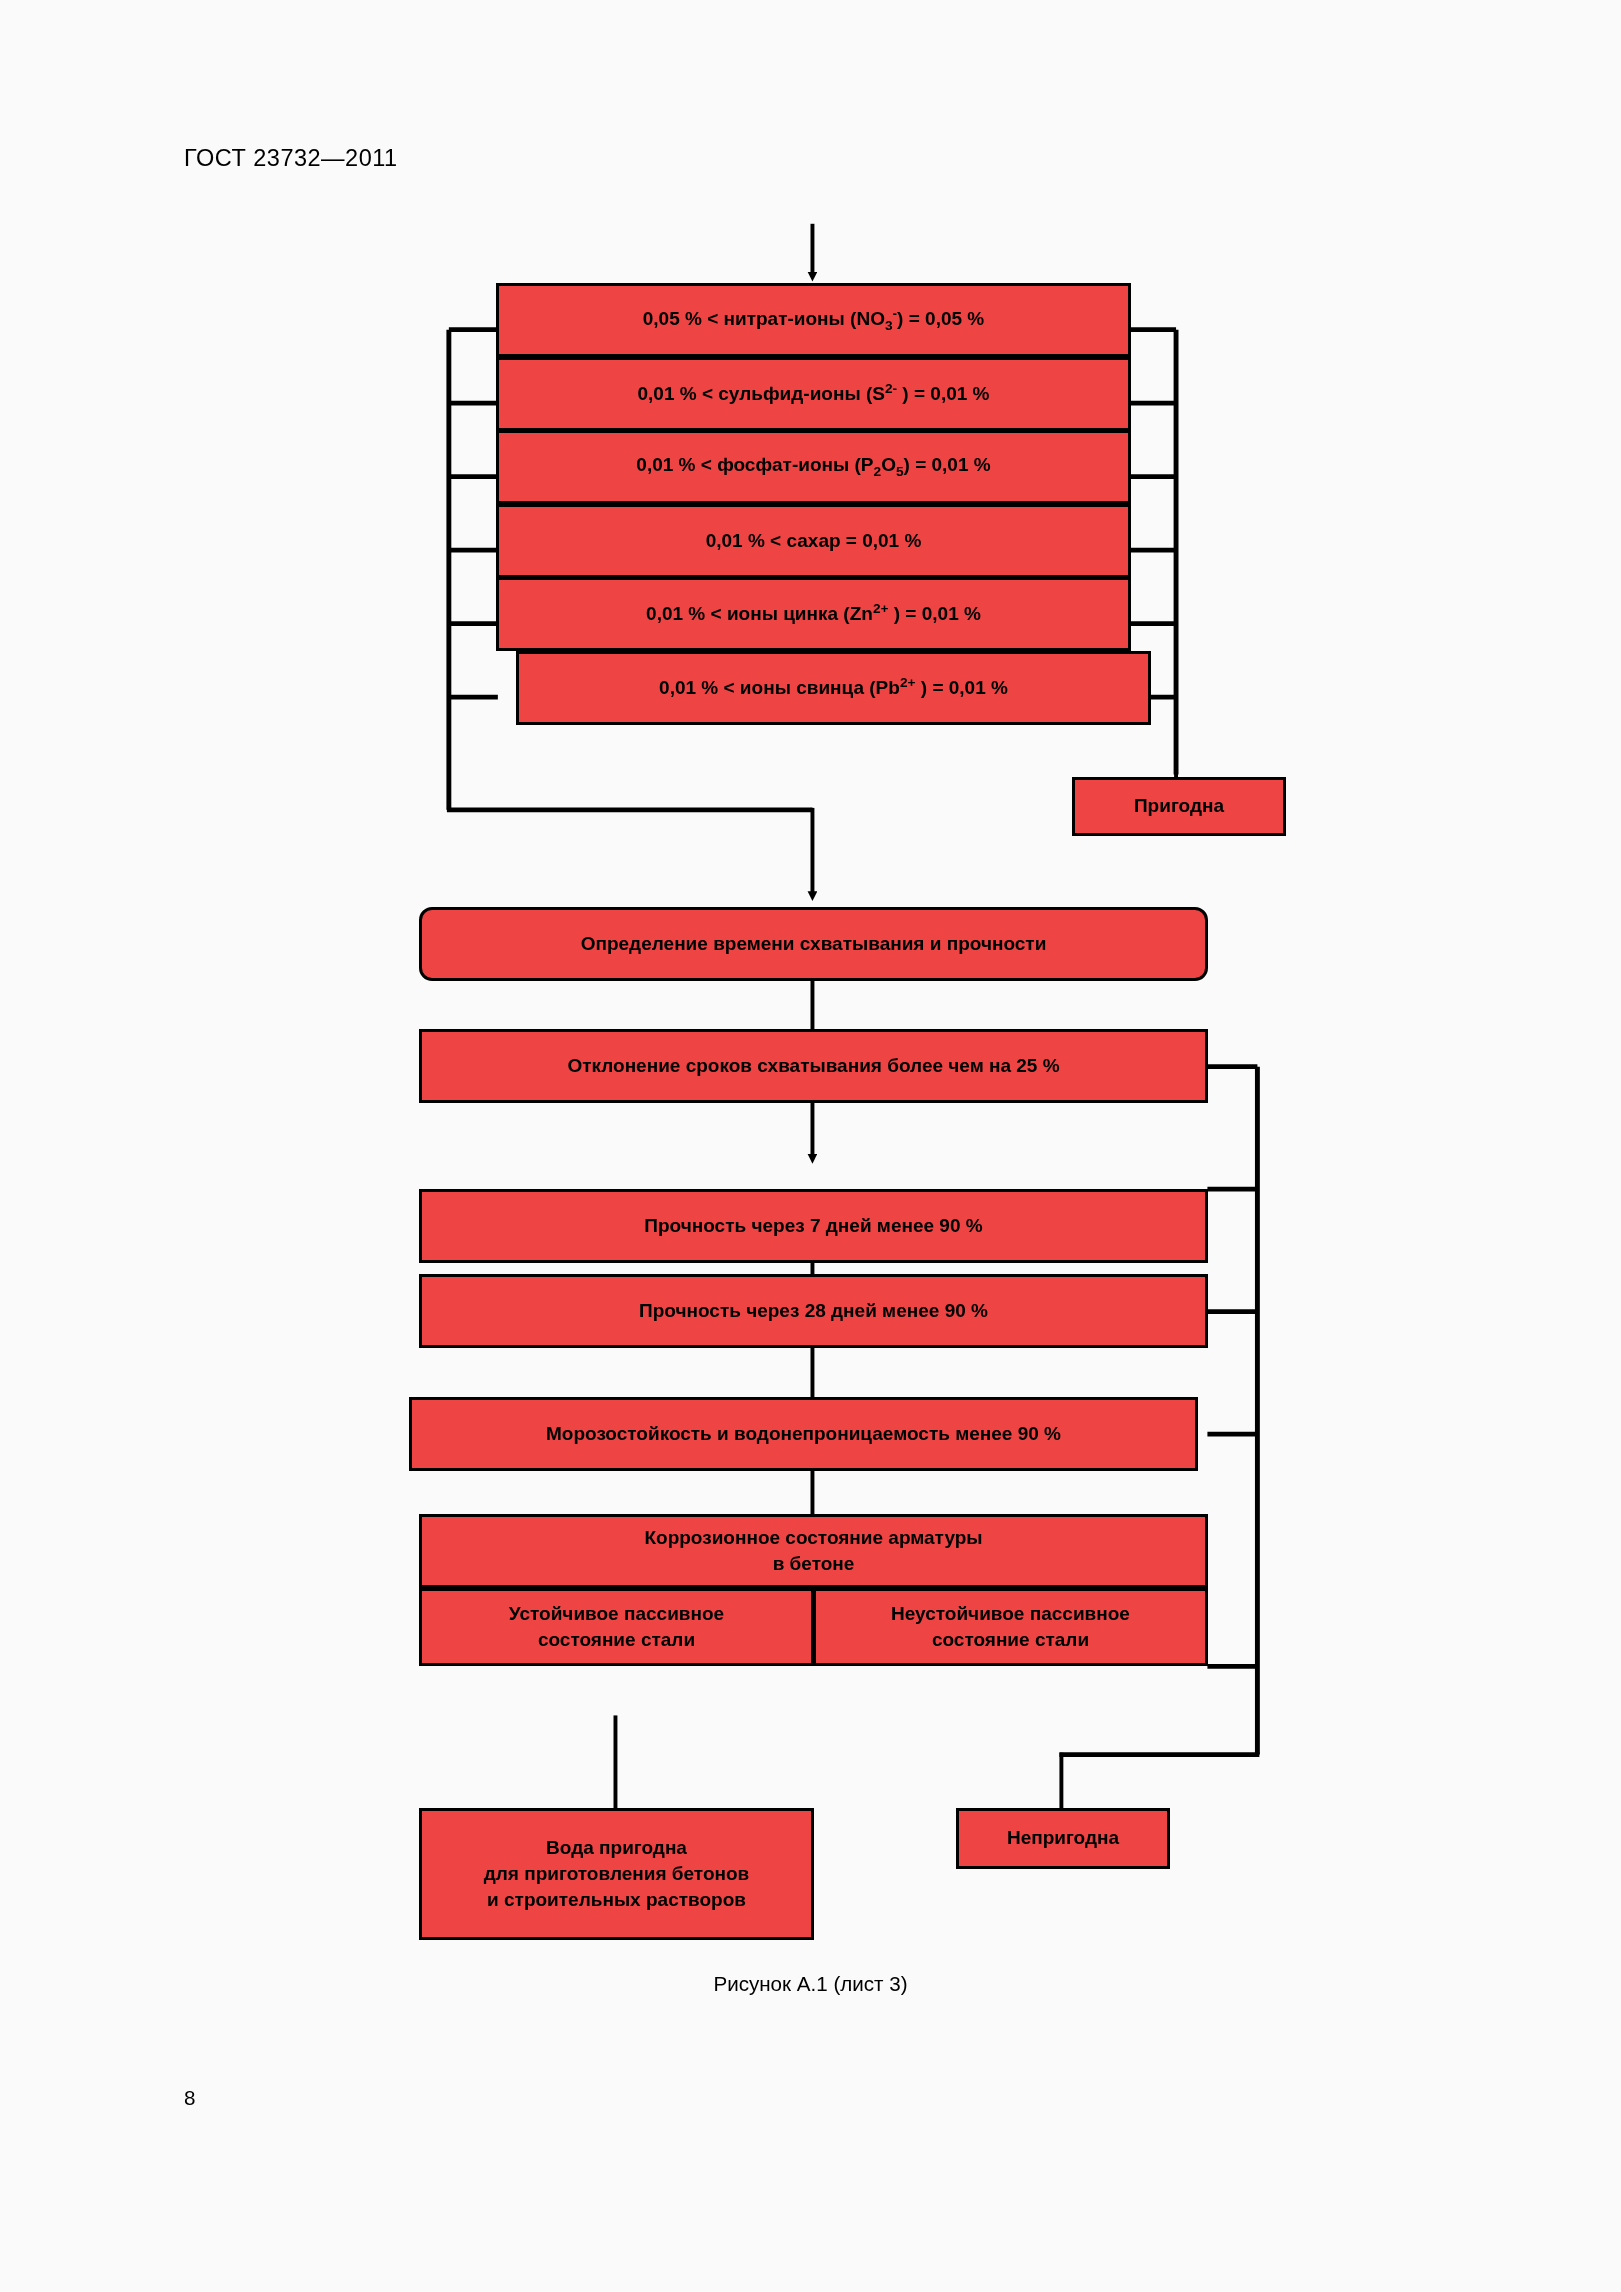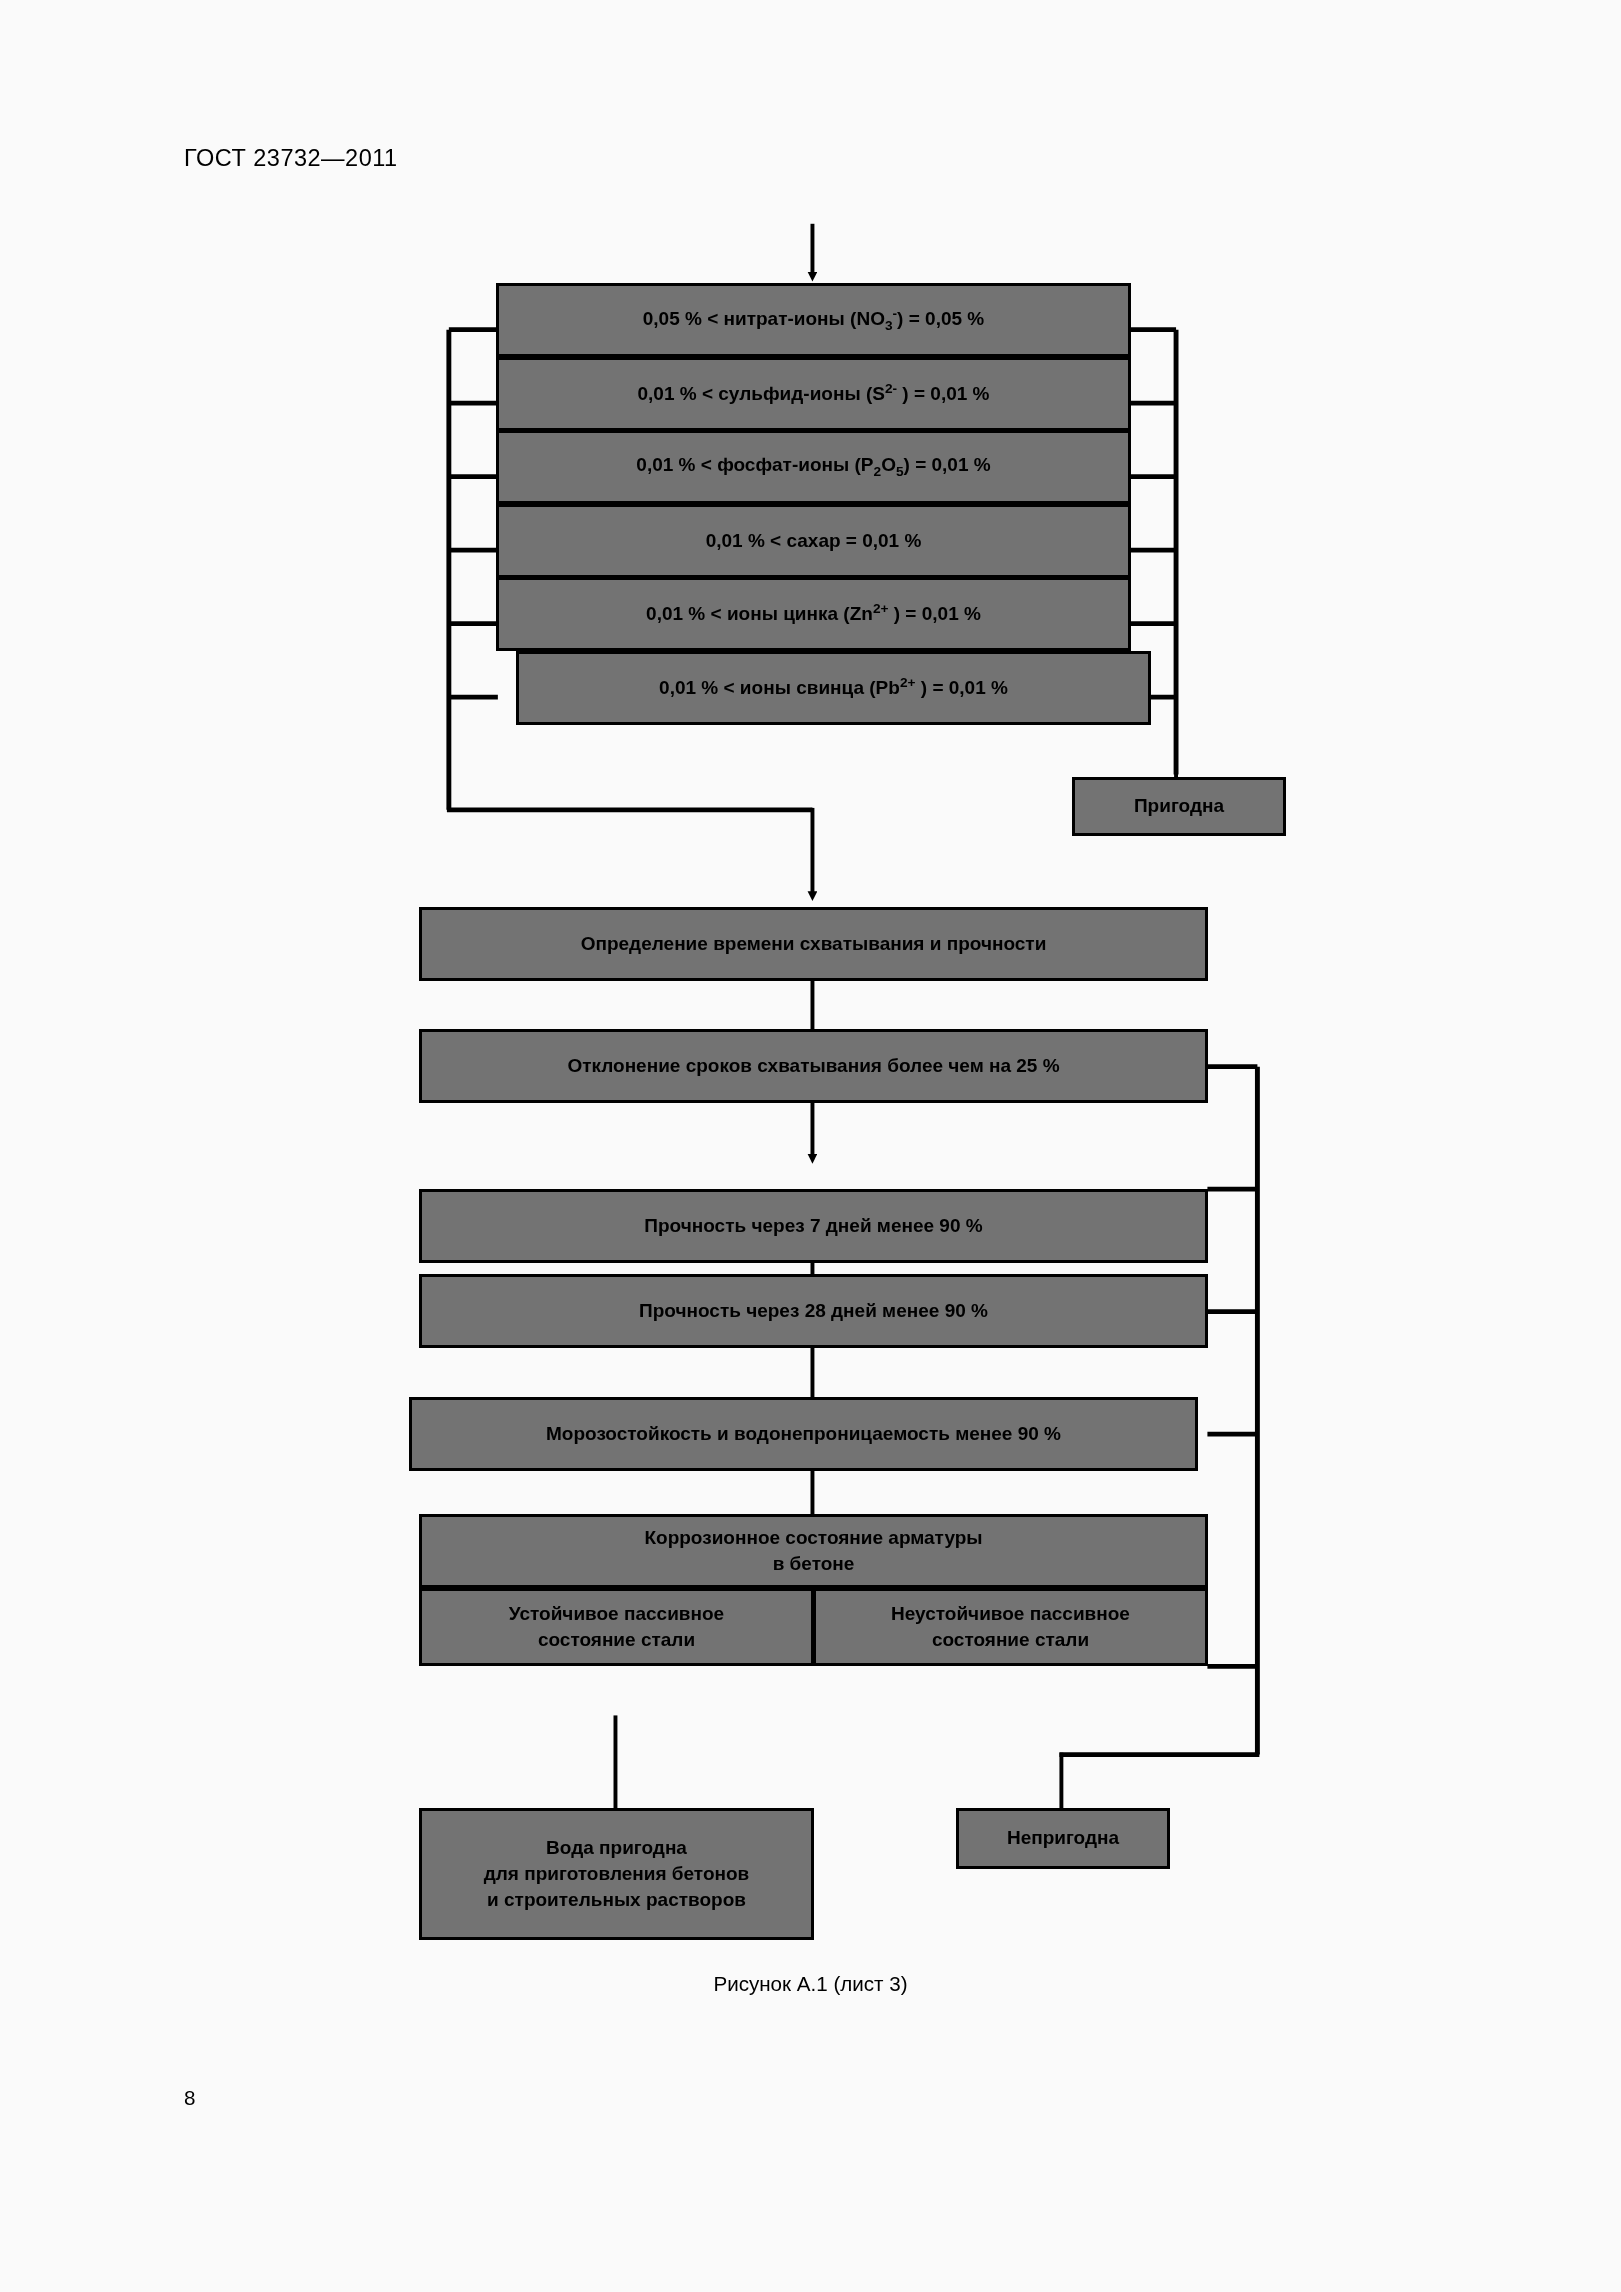--- a/index.html
+++ b/index.html
@@ -55,21 +55,21 @@
     left: 0;
     top: 0;
     width: 1621px;
     height: 2293px;
     pointer-events: none;
   }
   .node {
     position: absolute;
     box-sizing: border-box;
     border: 3.9px solid #000;
-    background: #737373;
+    background: #ef4444;
     display: flex;
     align-items: center;
     justify-content: center;
     text-align: center;
     font-size: 19px;
     font-weight: bold;
     color: #000;
     line-height: 1.38;
     padding: 2px 5.9px;
   }
@@ -172,21 +172,21 @@
     </div>
 
     <div class="node" style="left:516px; top:651px; width:635px; height:74px;">
       <span class="lbl">0,01 % &lt; ионы свинца (Pb<sup>2+</sup> ) = 0,01 %</span>
     </div>
 
     <div class="node" style="left:1072px; top:777px; width:214px; height:59px;">
       <span class="lbl">Пригодна</span>
     </div>
 
-    <div class="node" style="left:419px; top:907px; width:789px; height:74px;">
+    <div class="node" style="left:419px; top:907px; width:789px; height:74px;border-radius:13px;">
       <span class="lbl">Определение времени схватывания и прочности</span>
     </div>
 
     <div class="node" style="left:419px; top:1029px; width:789px; height:74px;">
       <span class="lbl">Отклонение сроков схватывания более чем на 25 %</span>
     </div>
 
     <div class="node" style="left:419px; top:1152px; width:789px; height:74px;margin-top:37px;">
       <span class="lbl">Прочность через 7 дней менее 90 %</span>
     </div>

